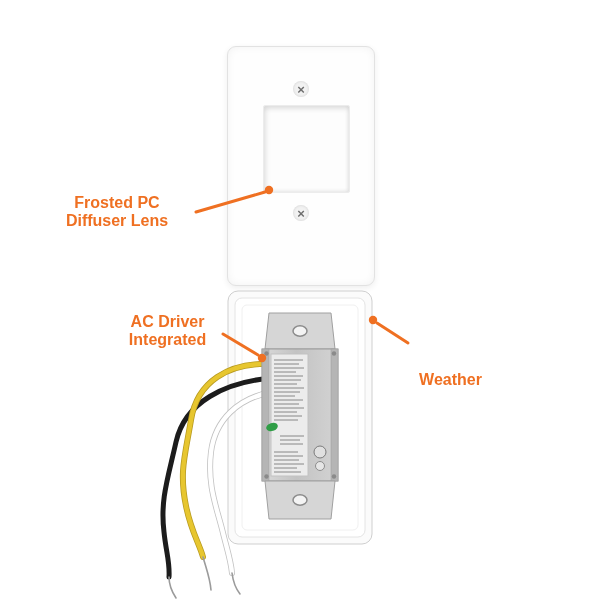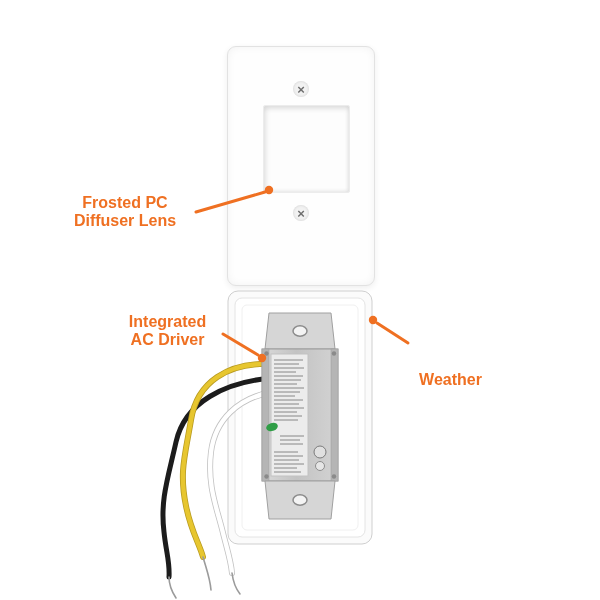--- a/index.html
+++ b/index.html
@@ -30,21 +30,21 @@
   
   .art,.overlay{position:absolute;left:0;top:0;pointer-events:none;}
   .art{z-index:2;} .overlay{z-index:5;}
   .co-line{stroke:#ef7022;stroke-width:3;stroke-linecap:round;}
   .co-dot{fill:#ef7022;}
   
   .callout{
     position:absolute;z-index:6;color:#ef7022;font-weight:bold;
     font-size:16px;line-height:18px;text-align:center;
   }
-  .callout.frosted{left:60px;top:194px;width:130px;}
+  .callout.frosted{left:52px;top:194px;width:130px;}
   .callout.driver{left:105px;top:313px;width:125px;}
   .callout.weather{left:398px;top:331px;width:105px;margin-top:40px;}
 </style>
 </head>
 <body>
 
 <div class="stage">
 
   <div class="plate">
     <div class="screw top">
@@ -137,20 +137,20 @@
       <line class="co-line" x1="408" y1="343" x2="377" y2="323"></line>
       <circle class="co-dot" cx="373" cy="320" r="4.2"></circle>
     </g>
   </svg>
 
   <div class="callout frosted">
     <div>Frosted PC</div>
     <div>Diffuser Lens</div>
   </div>
   <div class="callout driver">
+    <div>AC Driver</div>
     <div>Integrated</div>
-    <div>AC Driver</div>
   </div>
   <div class="callout weather">
     <div>Weather</div>
   </div>
 
 </div>
 
 </body></html>

